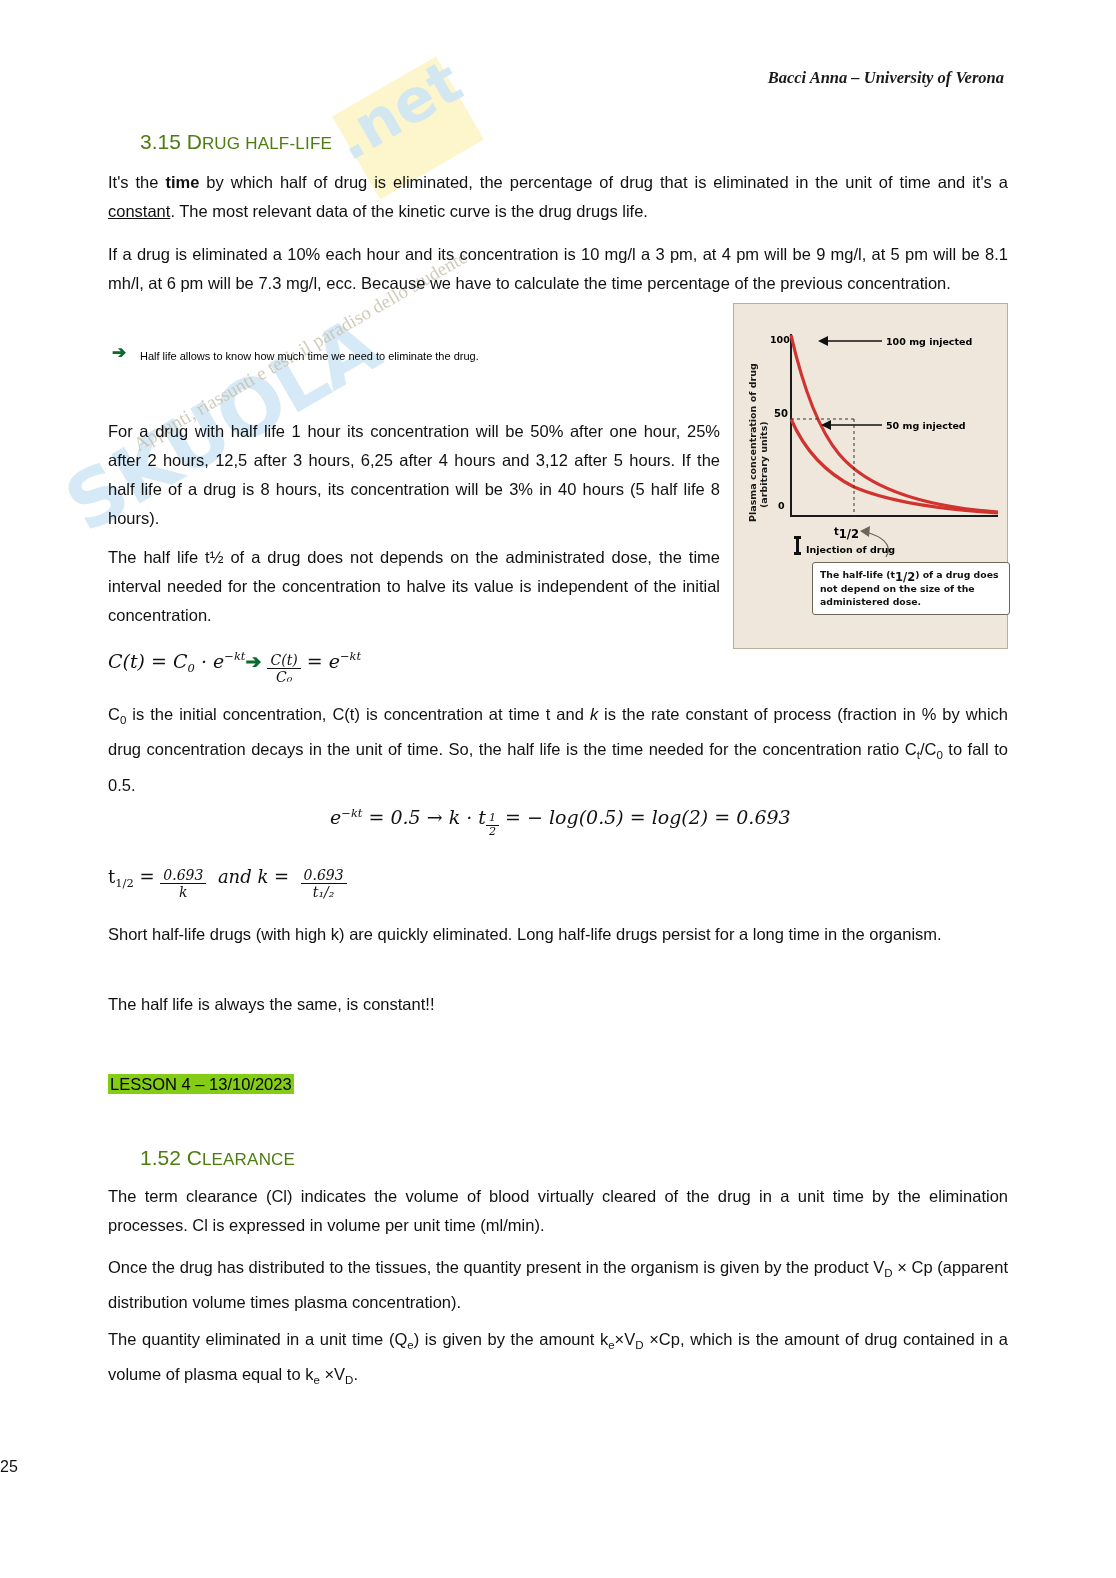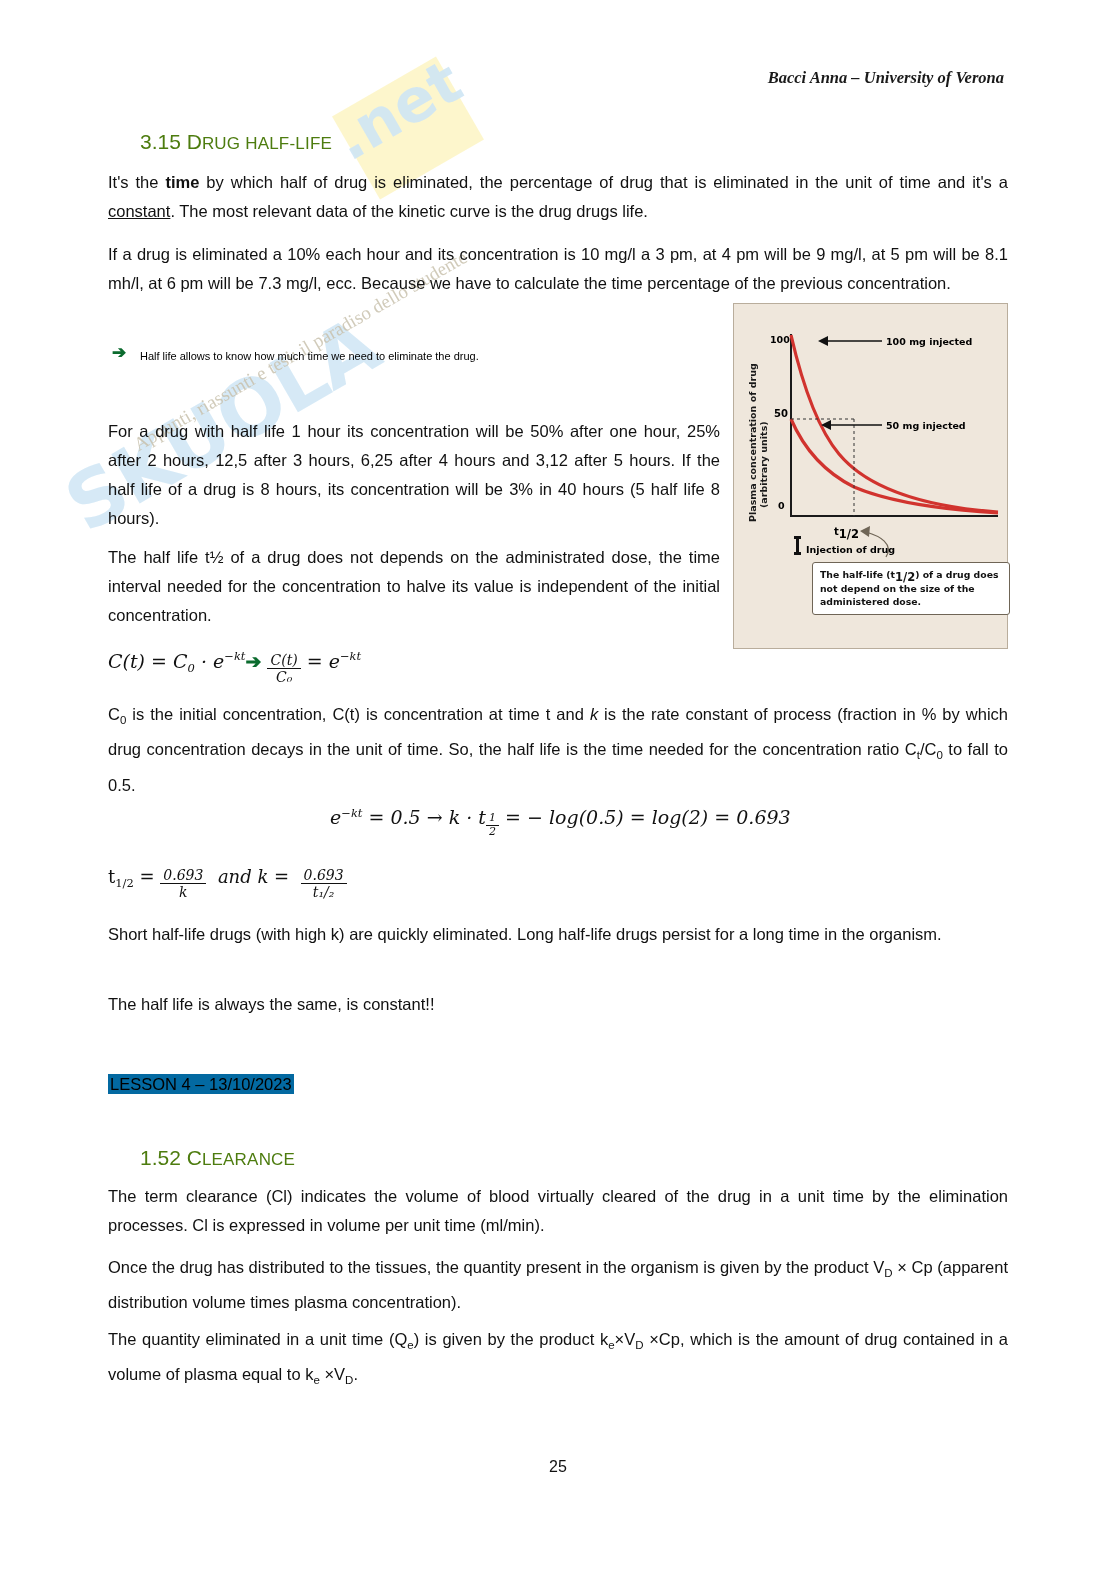--- a/index.html
+++ b/index.html
@@ -145,29 +145,29 @@
     line-height: 1.15;
   }
   .frac .num-line {
     display: block;
     border-bottom: 1.2px solid #111;
     padding: 0 3px;
     margin-top: 12px;
   }
   .frac .den { display: block; padding: 0 3px; }
   .highlight {
-    background: #0369a1;
+    background: #84cc16;
     padding: 1px 2px;
   }
   .page-number {
     position: absolute;
     left: 0;
     right: 0;
     top: 1458px;
-    text-align: center;
+    text-align: left;
     font-size: 16px;
     color: #111;
   }
   
   .figure {
     position: absolute;
     left: 733px;
     top: 303px;
     width: 275px;
     height: 346px;
@@ -317,21 +317,21 @@
       <span class="num">1.52</span><span>&nbsp;</span><span class="smallcap-first">C</span><span class="smallcaps">LEARANCE</span>
     </div>
 
     <div class="para" style="top:1182px;">The term clearance (Cl) indicates the volume of blood virtually cleared of the drug in a unit time by the elimination processes. Cl is expressed in volume per unit time (ml/min).</div>
 
     <div class="para" style="top:1253px;">
       <span>Once the drug has distributed to the tissues, the quantity present in the organism is given by the product V</span><span class="sub">D</span><span> × Cp (apparent distribution volume times plasma concentration).</span>
     </div>
 
     <div class="para" style="top:1325px;">
-      <span>The quantity eliminated in a unit time (Q</span><span class="sub">e</span><span>) is given by the product k</span><span class="sub">e</span><span>×V</span><span class="sub">D</span><span> ×Cp, which is the amount of drug contained in a volume of plasma equal to k</span><span class="sub">e</span><span> ×V</span><span class="sub">D</span><span>.</span>
+      <span>The quantity eliminated in a unit time (Q</span><span class="sub">e</span><span>) is given by the amount k</span><span class="sub">e</span><span>×V</span><span class="sub">D</span><span> ×Cp, which is the amount of drug contained in a volume of plasma equal to k</span><span class="sub">e</span><span> ×V</span><span class="sub">D</span><span>.</span>
     </div>
 
     <div class="page-number">25</div>
 
     <div class="figure">
 
       <div class="fig-ylabel">
         <span class="l1">Plasma concentration of drug</span>
         <span class="l2">(arbitrary units)</span>
       </div>

